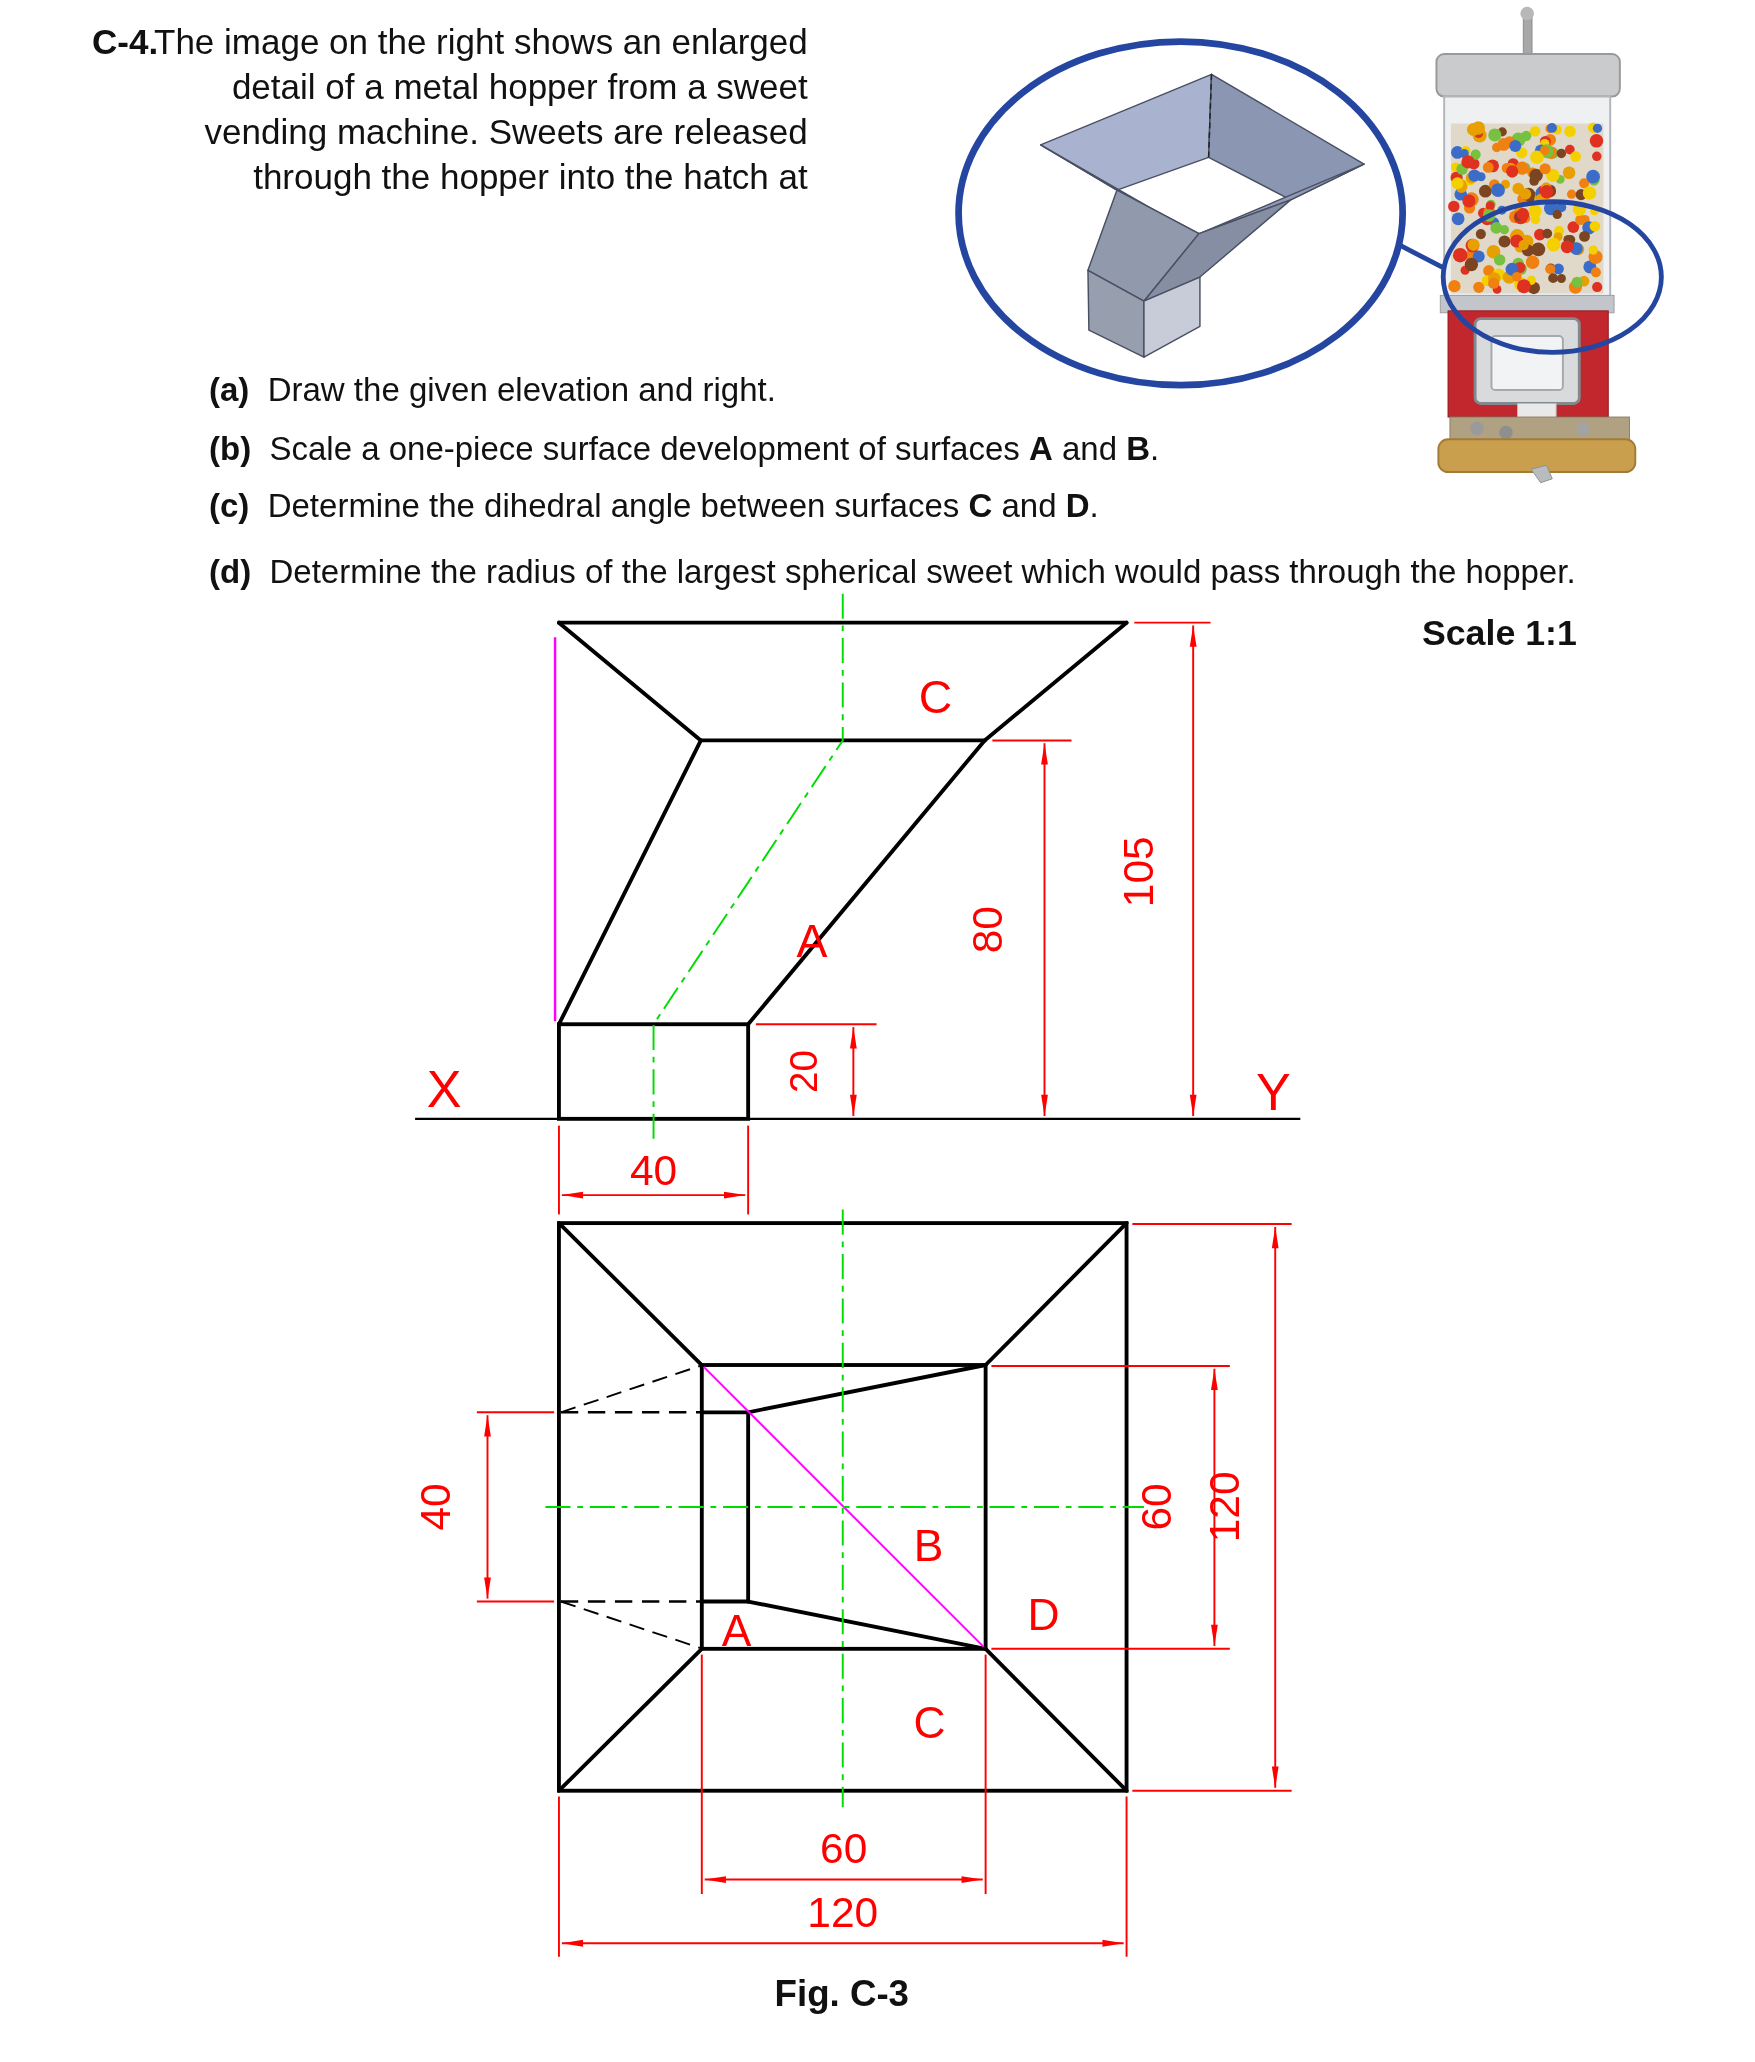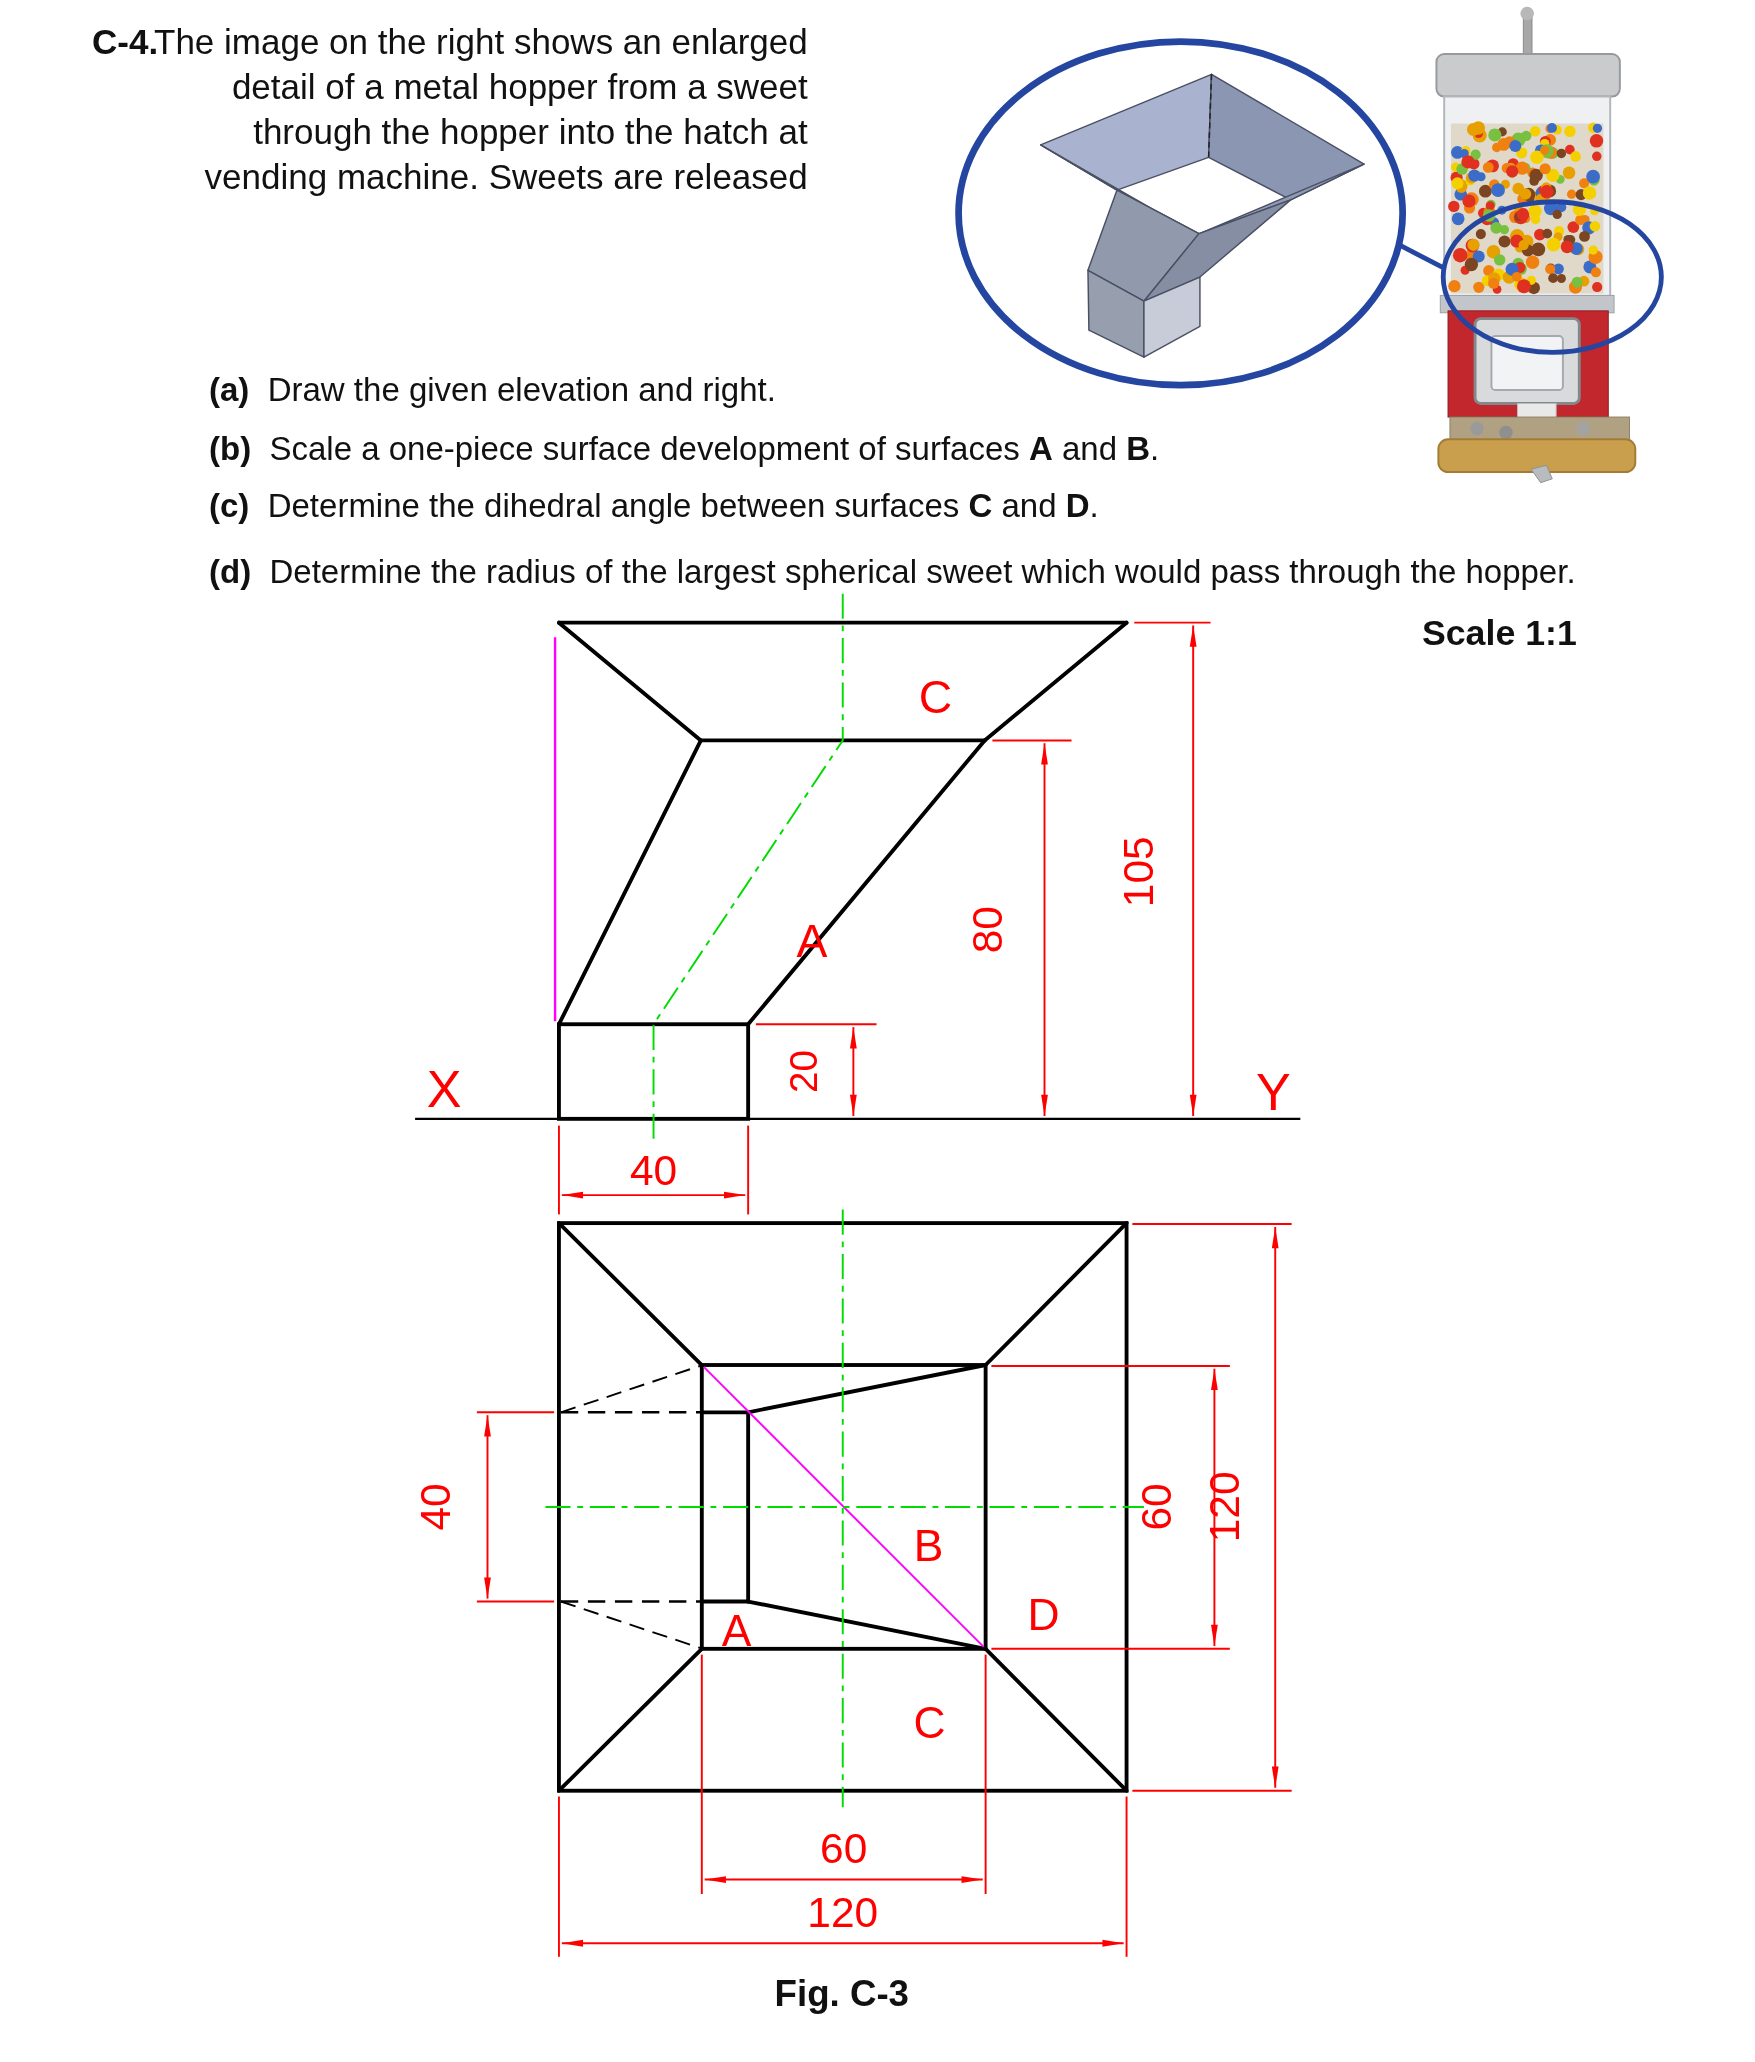--- a/index.html
+++ b/index.html
@@ -342,22 +342,22 @@
 
   <text x="1473" y="668" font-size="37" font-weight="700" fill="#111" text-anchor="start">Scale 1:1</text>
   <text x="872" y="2078" font-size="38" font-weight="700" fill="#111" text-anchor="middle">Fig. C-3</text>
 </svg>
 
 <div class="abs" style="left:92px;top:19.3px;"><span class="txt" style="font-weight:700;">C-4.</span></div>
 
 <div class="abs" style="left:154px;top:19.3px;text-align:right;">
   <div class="txt">The image on the right shows an enlarged</div>
   <div class="txt">detail of a metal hopper from a sweet</div>
+  <div class="txt">vending machine.  Sweets are released</div>
   <div class="txt">through the hopper into the hatch at</div>
-  <div class="txt">vending machine.  Sweets are released</div>
 </div>
 
 <div class="abs" style="left:154px;top:253px;">
 </div>
 
 <div class="abs tasktxt" style="left:209px;top:371px;">
   <span class="task-label">(a)</span>&nbsp;&nbsp;<span>Draw the given elevation and right.</span>
 </div>
 <div class="abs tasktxt" style="left:209px;top:430px;">
   <span class="task-label">(b)</span>&nbsp;&nbsp;<span>Scale a one-piece surface development of surfaces </span><b>A</b><span> and </span><b>B</b><span>.</span>

